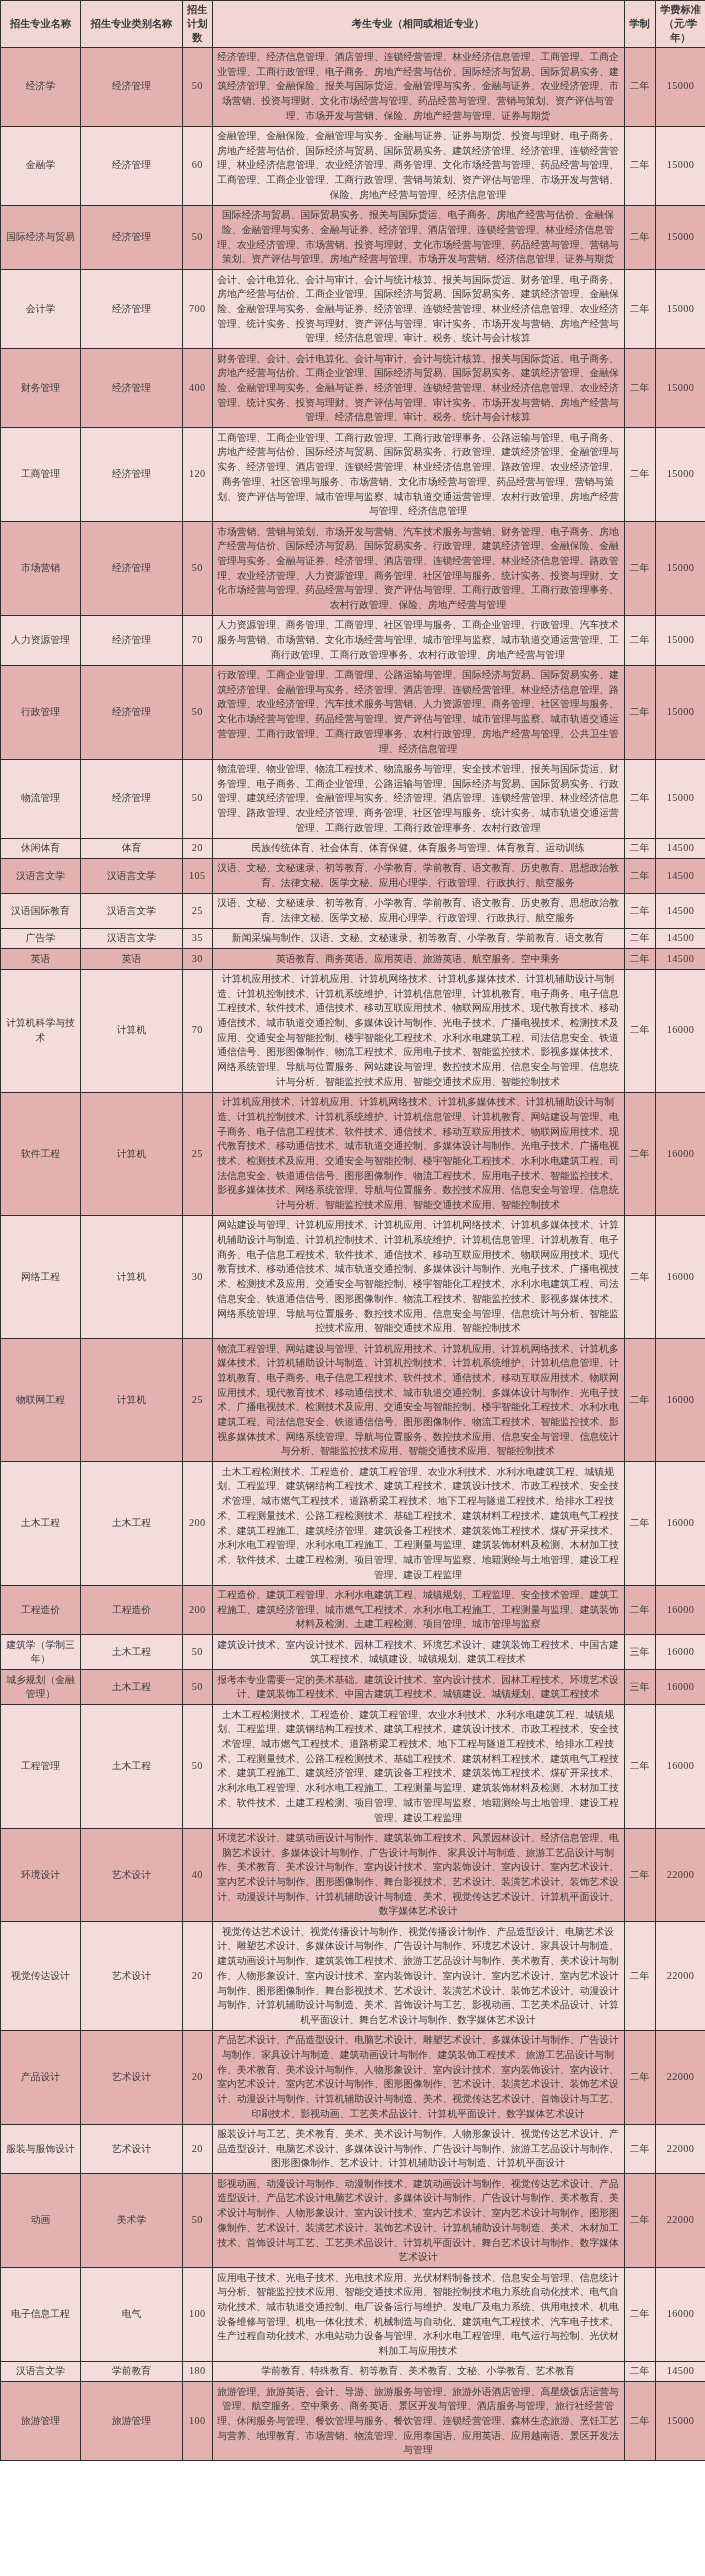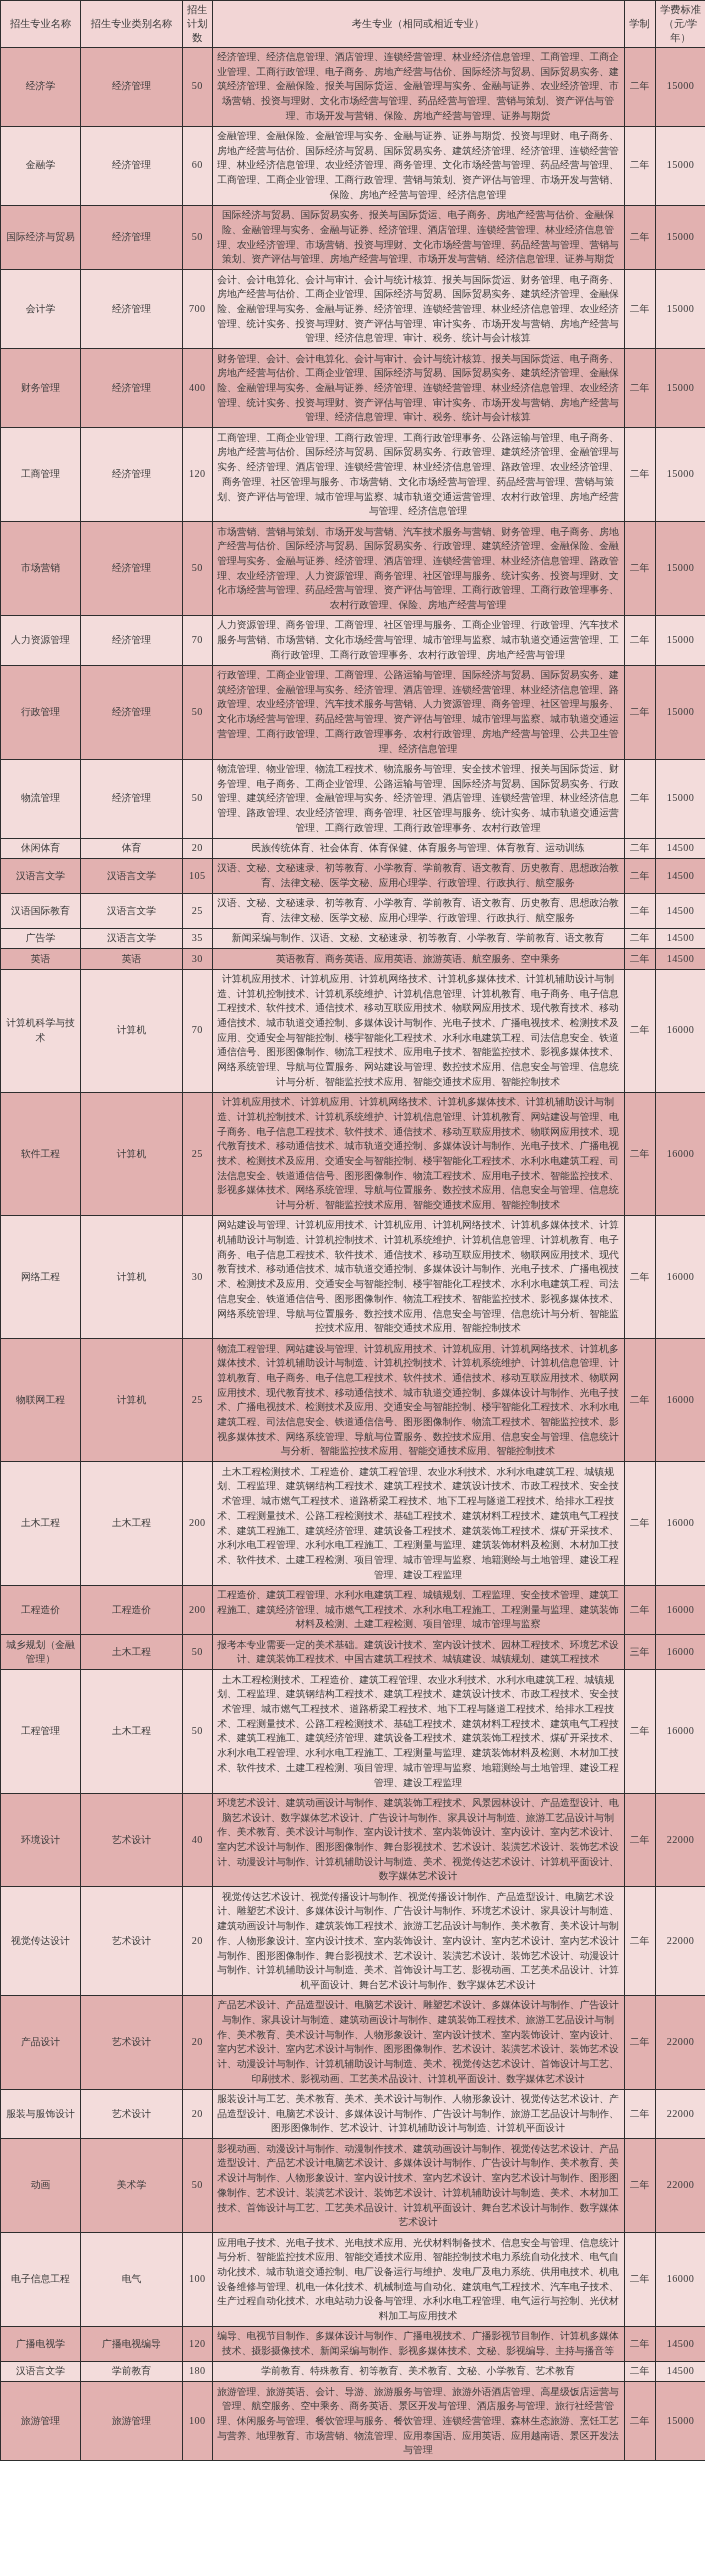--- a/index.html
+++ b/index.html
@@ -14,21 +14,21 @@
   .admission-table th,.admission-table td{
     border:0.8px solid #2e2e2e;
     text-align:center;
     vertical-align:middle;
     padding:2.3px 1.5px;
     font-size:9.8px;
     line-height:14.7px;
     word-break:break-all;
   }
   .admission-table thead th{
-    font-weight:normal;
+    font-weight:bold;
     background:#f2d5d5;
     height:41px;
     font-size:10.2px;
     line-height:13.6px;
   }
   tr.dark td{background:#e2b1b0;}
   tr.light td{background:#f3dcdb;}
   td.col-plan,td.col-fee{font-size:10.2px;letter-spacing:0.4px;}
 </style>
 </head>
@@ -215,41 +215,49 @@
         <td class="col-fee">16000</td>
       </tr>
       <tr class="dark">
         <td class="col-major">工程造价</td>
         <td class="col-category">工程造价</td>
         <td class="col-plan">200</td>
         <td class="col-majors">工程造价、建筑工程管理、水利水电建筑工程、城镇规划、工程监理、安全技术管理、建筑工程施工、建筑经济管理、城市燃气工程技术、水利水电工程施工、工程测量与监理、建筑装饰材料及检测、土建工程检测、项目管理、城市管理与监察</td>
         <td class="col-years">二年</td>
         <td class="col-fee">16000</td>
       </tr>
+      <tr class="light">
+        <td class="col-major">建筑学（学制三年）</td>
+        <td class="col-category">土木工程</td>
+        <td class="col-plan">50</td>
+        <td class="col-majors">建筑设计技术、室内设计技术、园林工程技术、环境艺术设计、建筑装饰工程技术、中国古建筑工程技术、城镇建设、城镇规划、建筑工程技术</td>
+        <td class="col-years">三年</td>
+        <td class="col-fee">16000</td>
+      </tr>
       <tr class="dark">
         <td class="col-major">城乡规划（金融管理）</td>
         <td class="col-category">土木工程</td>
         <td class="col-plan">50</td>
         <td class="col-majors">报考本专业需要一定的美术基础。建筑设计技术、室内设计技术、园林工程技术、环境艺术设计、建筑装饰工程技术、中国古建筑工程技术、城镇建设、城镇规划、建筑工程技术</td>
         <td class="col-years">三年</td>
         <td class="col-fee">16000</td>
       </tr>
       <tr class="light">
         <td class="col-major">工程管理</td>
         <td class="col-category">土木工程</td>
         <td class="col-plan">50</td>
         <td class="col-majors">土木工程检测技术、工程造价、建筑工程管理、农业水利技术、水利水电建筑工程、城镇规划、工程监理、建筑钢结构工程技术、建筑工程技术、建筑设计技术、市政工程技术、安全技术管理、城市燃气工程技术、道路桥梁工程技术、地下工程与隧道工程技术、给排水工程技术、工程测量技术、公路工程检测技术、基础工程技术、建筑材料工程技术、建筑电气工程技术、建筑工程施工、建筑经济管理、建筑设备工程技术、建筑装饰工程技术、煤矿开采技术、水利水电工程管理、水利水电工程施工、工程测量与监理、建筑装饰材料及检测、木材加工技术、软件技术、土建工程检测、项目管理、城市管理与监察、地籍测绘与土地管理、建设工程管理、建设工程监理</td>
         <td class="col-years">二年</td>
         <td class="col-fee">16000</td>
       </tr>
       <tr class="dark">
         <td class="col-major">环境设计</td>
         <td class="col-category">艺术设计</td>
         <td class="col-plan">40</td>
-        <td class="col-majors">环境艺术设计、建筑动画设计与制作、建筑装饰工程技术、风景园林设计、产品造型设计、电脑艺术设计、数字媒体艺术设计、广告设计与制作、家具设计与制造、旅游工艺品设计与制作、美术教育、美术设计与制作、室内设计技术、室内装饰设计、室内设计、室内艺术设计、室内艺术设计与制作、图形图像制作、舞台影视技术、艺术设计、装潢艺术设计、装饰艺术设计、动漫设计与制作、计算机辅助设计与制造、美术、视觉传达艺术设计、计算机平面设计、数字媒体艺术设计</td>
+        <td class="col-majors">环境艺术设计、建筑动画设计与制作、建筑装饰工程技术、风景园林设计、经济信息管理、电脑艺术设计、多媒体设计与制作、广告设计与制作、家具设计与制造、旅游工艺品设计与制作、美术教育、美术设计与制作、室内设计技术、室内装饰设计、室内设计、室内艺术设计、室内艺术设计与制作、图形图像制作、舞台影视技术、艺术设计、装潢艺术设计、装饰艺术设计、动漫设计与制作、计算机辅助设计与制造、美术、视觉传达艺术设计、计算机平面设计、数字媒体艺术设计</td>
         <td class="col-years">二年</td>
         <td class="col-fee">22000</td>
       </tr>
       <tr class="light">
         <td class="col-major">视觉传达设计</td>
         <td class="col-category">艺术设计</td>
         <td class="col-plan">20</td>
         <td class="col-majors">视觉传达艺术设计、视觉传播设计与制作、视觉传播设计制作、产品造型设计、电脑艺术设计、雕塑艺术设计、多媒体设计与制作、广告设计与制作、环境艺术设计、家具设计与制造、建筑动画设计与制作、建筑装饰工程技术、旅游工艺品设计与制作、美术教育、美术设计与制作、人物形象设计、室内设计技术、室内装饰设计、室内设计、室内艺术设计、室内艺术设计与制作、图形图像制作、舞台影视技术、艺术设计、装潢艺术设计、装饰艺术设计、动漫设计与制作、计算机辅助设计与制造、美术、首饰设计与工艺、影视动画、工艺美术品设计、计算机平面设计、舞台艺术设计与制作、数字媒体艺术设计</td>
         <td class="col-years">二年</td>
         <td class="col-fee">22000</td>
@@ -278,28 +286,20 @@
         <td class="col-years">二年</td>
         <td class="col-fee">22000</td>
       </tr>
       <tr class="light">
         <td class="col-major">电子信息工程</td>
         <td class="col-category">电气</td>
         <td class="col-plan">100</td>
         <td class="col-majors">应用电子技术、光电子技术、光电技术应用、光伏材料制备技术、信息安全与管理、信息统计与分析、智能监控技术应用、智能交通技术应用、智能控制技术电力系统自动化技术、电气自动化技术、城市轨道交通控制、电厂设备运行与维护、发电厂及电力系统、供用电技术、机电设备维修与管理、机电一体化技术、机械制造与自动化、建筑电气工程技术、汽车电子技术、生产过程自动化技术、水电站动力设备与管理、水利水电工程管理、电气运行与控制、光伏材料加工与应用技术</td>
         <td class="col-years">二年</td>
         <td class="col-fee">16000</td>
-      </tr>
-      <tr class="dark">
-        <td class="col-major">广播电视学</td>
-        <td class="col-category">广播电视编导</td>
-        <td class="col-plan">120</td>
-        <td class="col-majors">编导、电视节目制作、多媒体设计与制作、广播电视技术、广播影视节目制作、计算机多媒体技术、摄影摄像技术、新闻采编与制作、影视多媒体技术、文秘、影视编导、主持与播音等</td>
-        <td class="col-years">二年</td>
-        <td class="col-fee">14500</td>
       </tr>
       <tr class="light">
         <td class="col-major">汉语言文学</td>
         <td class="col-category">学前教育</td>
         <td class="col-plan">180</td>
         <td class="col-majors">学前教育、特殊教育、初等教育、美术教育、文秘、小学教育、艺术教育</td>
         <td class="col-years">二年</td>
         <td class="col-fee">14500</td>
       </tr>
       <tr class="dark">

